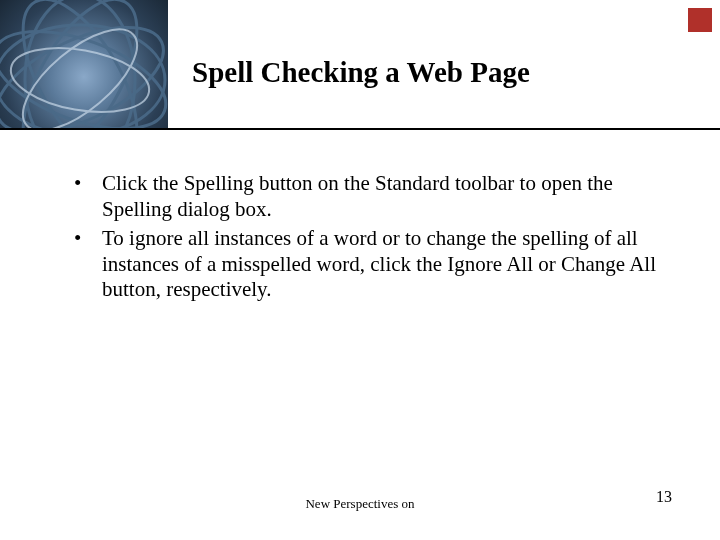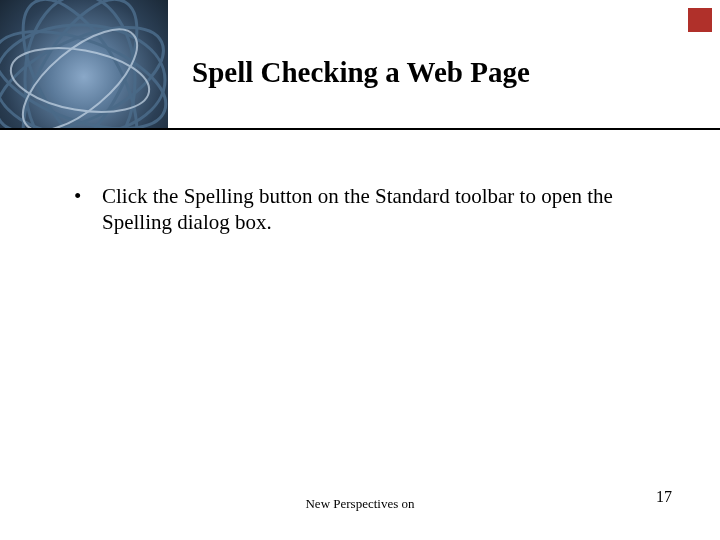--- a/index.html
+++ b/index.html
@@ -51,21 +51,21 @@
   }
   .header-rule {
     position: absolute;
     left: 0;
     right: 0;
     top: 128px;
     height: 2px;
     background: #000;
   }
   .content {
-    padding: 56px 48px 0 74px;
+    padding: 43px 48px 0 74px;
   }
   ul.bullets {
     list-style: none;
   }
   ul.bullets li {
     position: relative;
     font-size: 21px;
     line-height: 1.22;
     margin-bottom: 4px;
     padding-left: 28px;
@@ -120,21 +120,22 @@
   <div class="title-area">
     <div class="red-square"></div>
     <h1 class="slide-title">Spell Checking a Web Page</h1>
   </div>
 </div>
 <div class="header-rule"></div>
 
 <div class="content">
   <ul class="bullets">
     <li>Click the Spelling button on the Standard toolbar to open the Spelling dialog box.</li>
+    <li>To ignore all instances of a word or to change the spelling of all instances of a misspelled word, click the Ignore All or Change All button, respectively.</li>
   </ul>
 </div>
 
 <div class="footer">
   <div class="footer-text">
     <div>New Perspectives on</div>
   </div>
 </div>
-<div class="page-number">17</div>
+<div class="page-number">13</div>
 
 </body></html>

